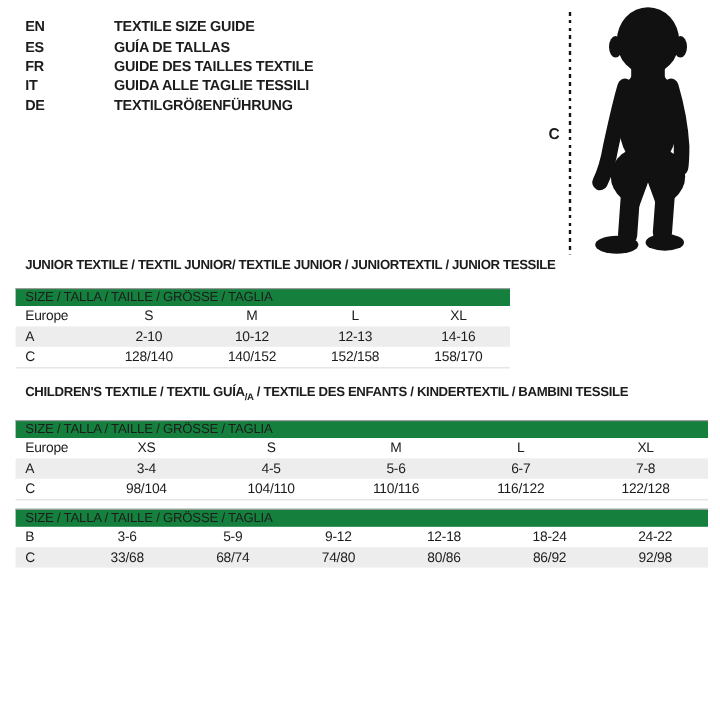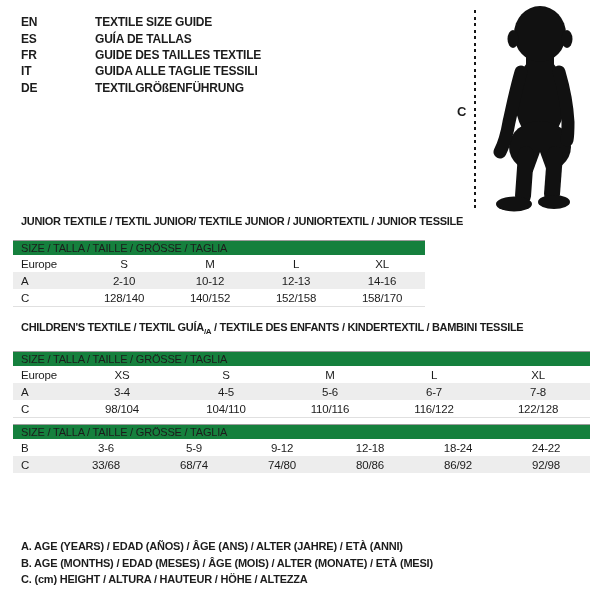--- a/index.html
+++ b/index.html
@@ -174,19 +174,14 @@
       <span class="rlabel">C</span>
       <span class="cell">33/68</span>
       <span class="cell">68/74</span>
       <span class="cell">74/80</span>
       <span class="cell">80/86</span>
       <span class="cell">86/92</span>
       <span class="cell">92/98</span>
     </div>
   </div>
 
-  <div class="legend">
-    <div class="legend-line">A. AGE (YEARS) / EDAD (AÑOS) / ÂGE (ANS) / ALTER (JAHRE) / ETÀ (ANNI)</div>
-    <div class="legend-line">B. AGE (MONTHS) / EDAD (MESES) / ÂGE (MOIS) / ALTER (MONATE) / ETÀ (MESI)</div>
-    <div class="legend-line">C. (cm) HEIGHT / ALTURA / HAUTEUR / HÖHE / ALTEZZA</div>
-  </div>
 
 </div>
 
 </body></html>

